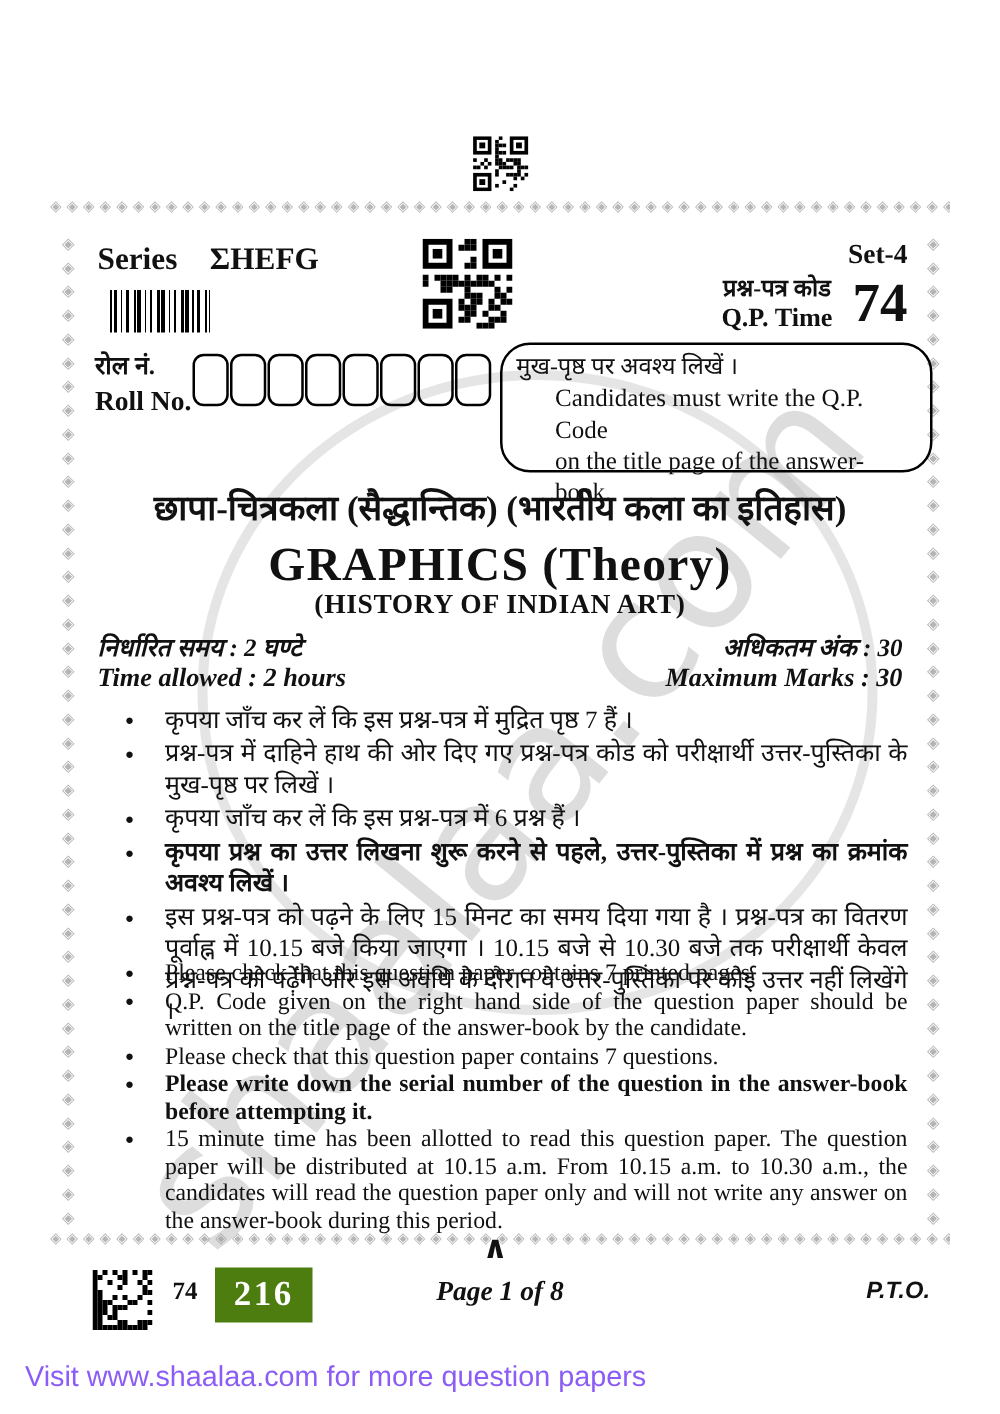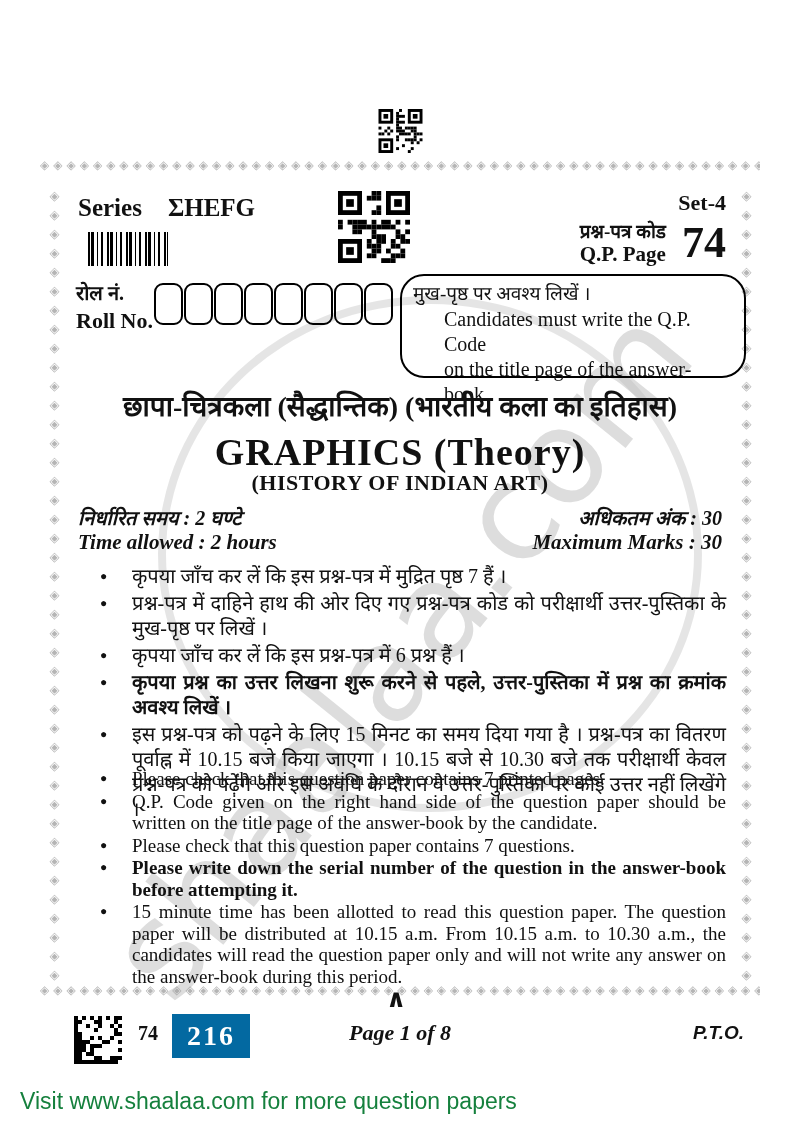--- a/index.html
+++ b/index.html
@@ -84,27 +84,27 @@
   ul.instr-en li { margin-bottom:1px; }
   ul.instr li::before { content:"●"; position:absolute; left:2px; top:0; font-size:12px; }
   ul.instr li.bold { font-weight:bold; }
 
   
   .fold-mark { position:absolute; left:346px; bottom:2px; font-size:25px; font-weight:bold; line-height:26px; z-index:2; }
 
   
   .footer { position:absolute; left:0; top:1014px; width:800px; height:56px; z-index:1; }
   .f-code { position:absolute; left:138px; top:8px; font-size:20px; font-weight:bold; }
-  .f-box  { position:absolute; left:172px; top:0; width:78px; height:44px; background:#0369a1; color:#fff;
+  .f-box  { position:absolute; left:172px; top:0; width:78px; height:44px; background:#4d7c0f; color:#fff;
             font-size:28px; font-weight:bold; text-align:center; line-height:44px; letter-spacing:2px; }
   .f-page { position:absolute; left:0; top:6px; width:100%; text-align:center; font-size:22px; font-weight:bold; font-style:italic; }
   .f-pto  { position:absolute; right:56px; top:8px; font-size:19px; font-weight:bold; font-style:italic;
             font-family:"Liberation Sans","DejaVu Sans",sans-serif; }
 
-  .site-note { position:absolute; left:20px; top:1088px; font-size:23px; color:#15803d;
+  .site-note { position:absolute; left:20px; top:1088px; font-size:23px; color:#8b5cf6;
                font-family:"Liberation Sans","DejaVu Sans",sans-serif; }
 
   svg.code { width:100%; height:100%; display:block; }
 </style>
 </head>
 <body>
 
 <div class="wm-circle"></div>
 <div class="wm-text">shaalaa.com</div>
 
@@ -254,21 +254,21 @@
             <rect x="11.333333333333334" y="77.99999999999999" width="10.666666666666668" height="10.666666666666668"></rect>
           </g>
         </svg>
       </div>
 
     <div class="hdr-right">
       <div class="set-label">Set-4</div>
       <div class="qp-row">
         <div class="qp-labels">
           <div class="qp-label-hi">प्रश्न-पत्र कोड</div>
-          <div class="qp-label-en">Q.P. Page</div>
+          <div class="qp-label-en">Q.P. Time</div>
         </div>
         <div class="qp-code">74</div>
       </div>
     </div>
 
     <div class="roll-labels">
       <div class="roll-hi">रोल नं.</div>
       <div class="roll-en">Roll No.</div>
     </div>
     <div class="roll-boxes">

